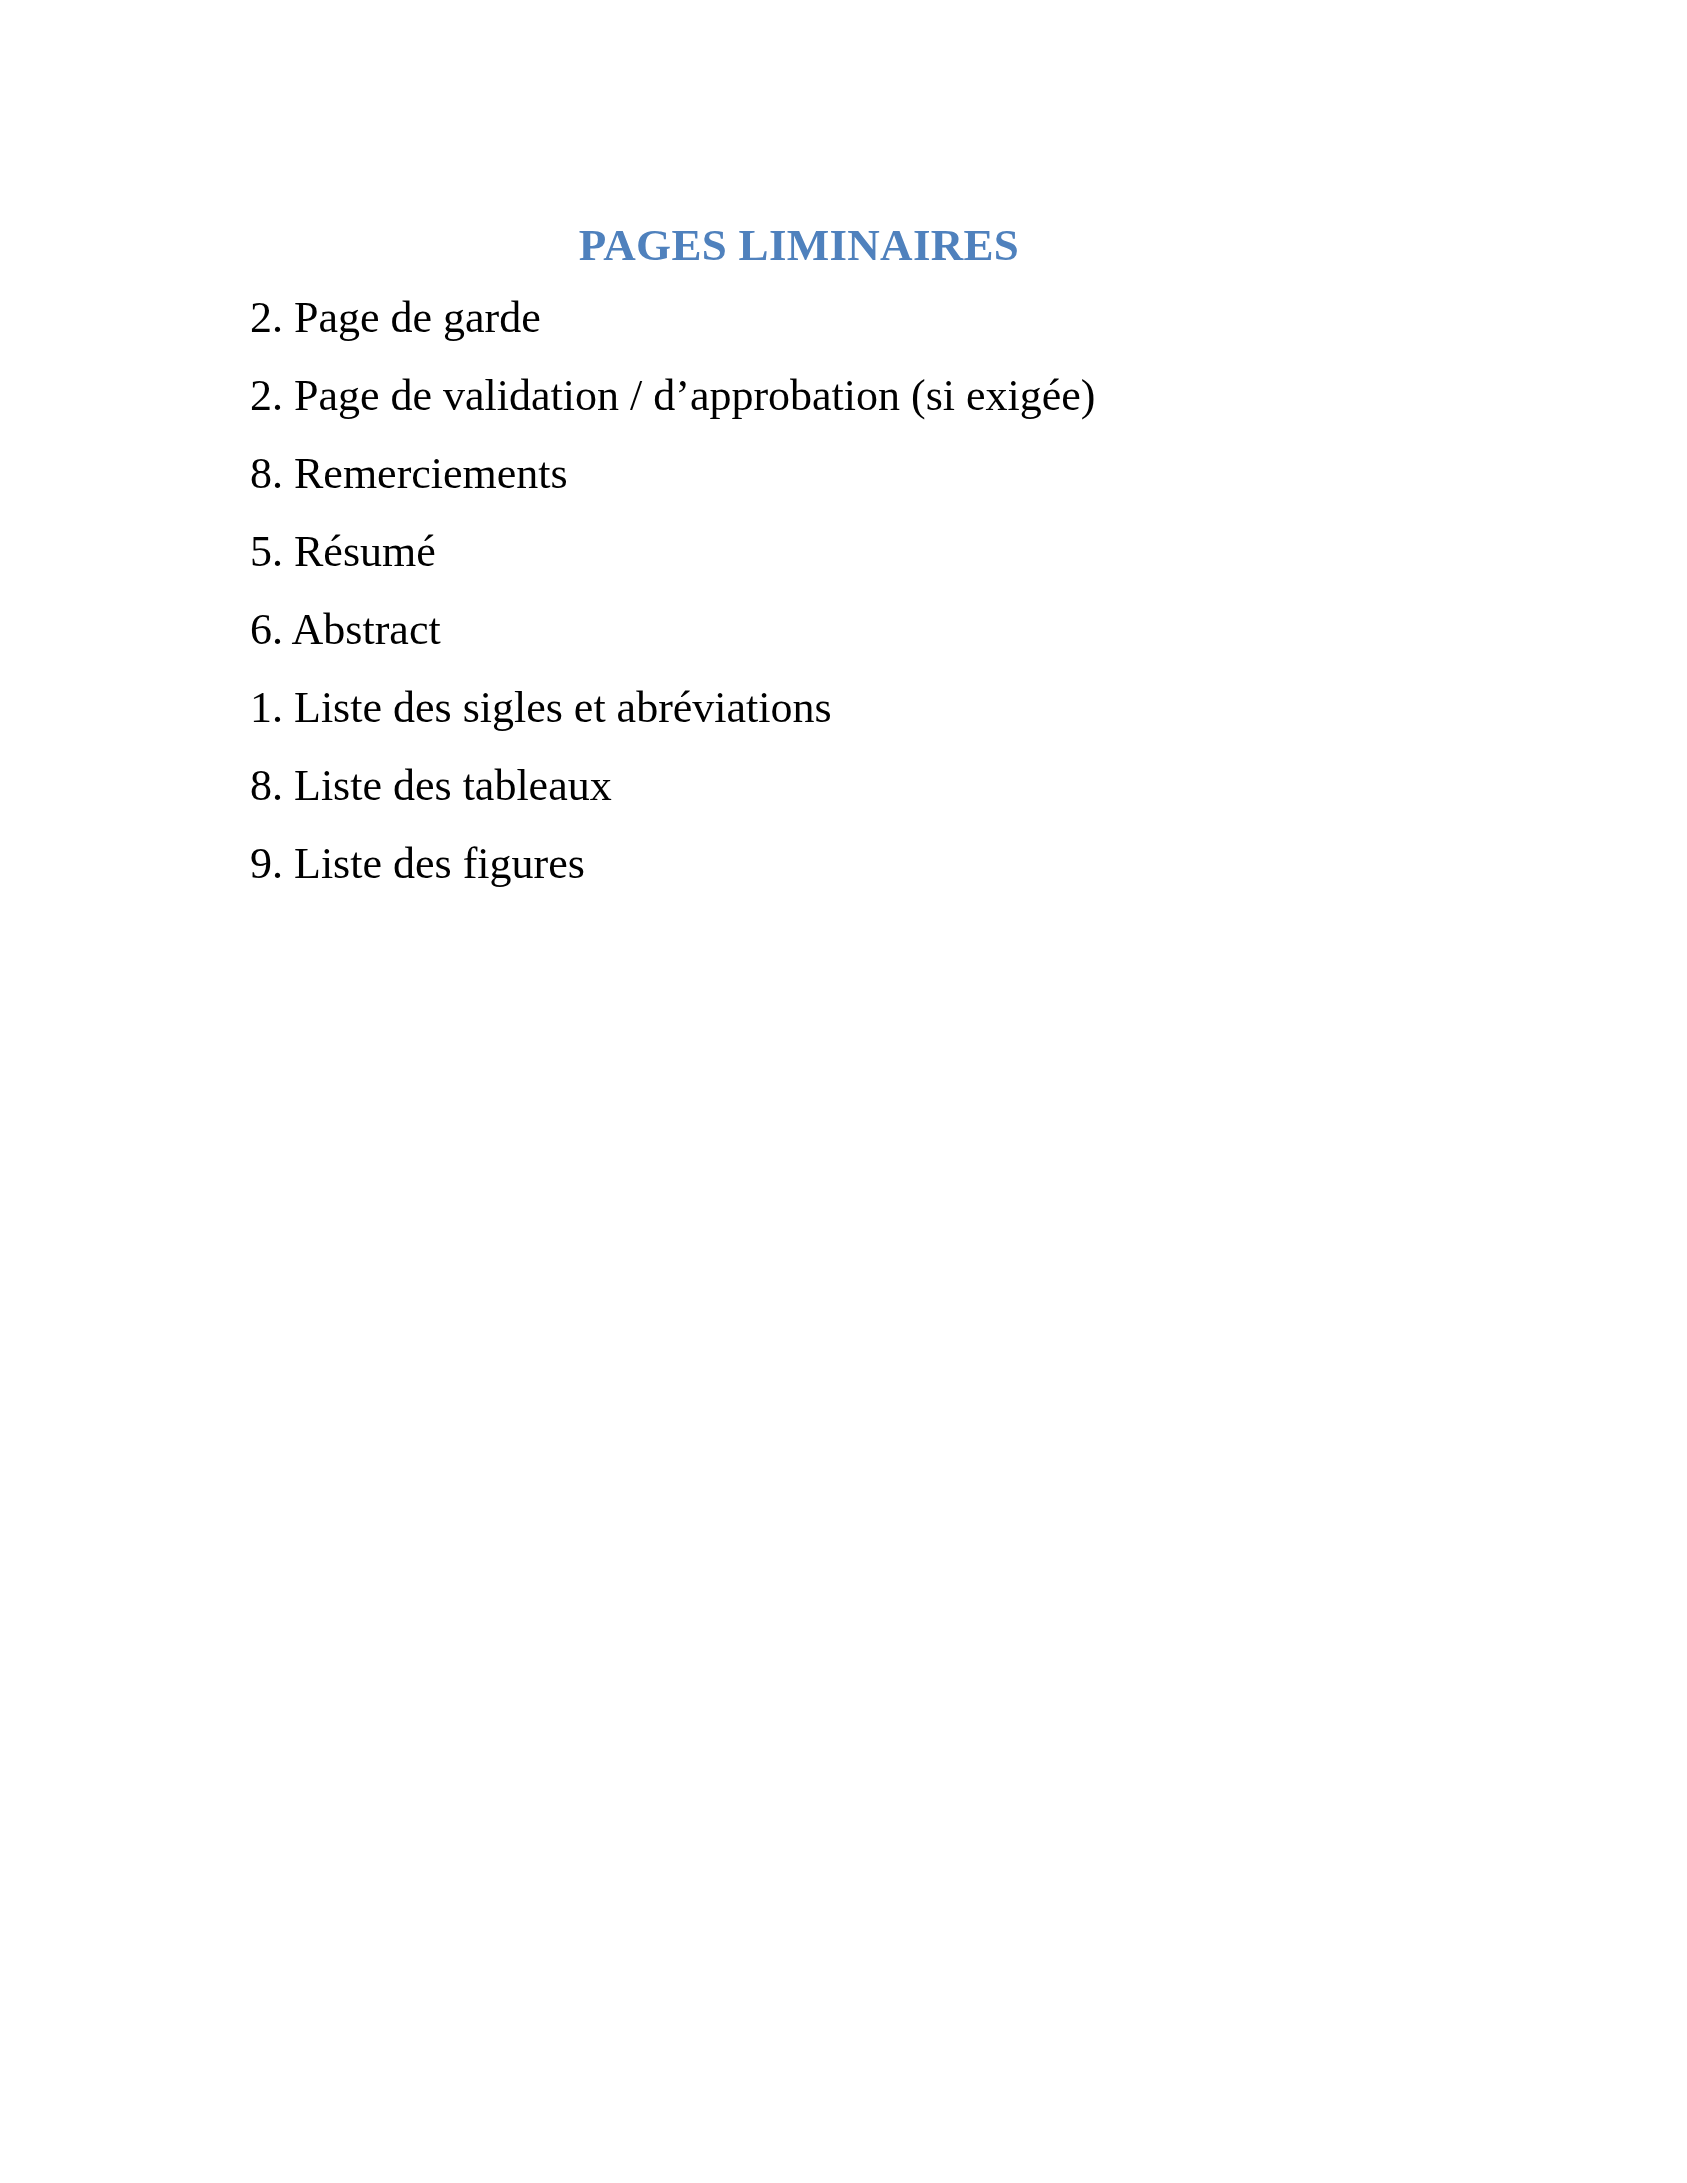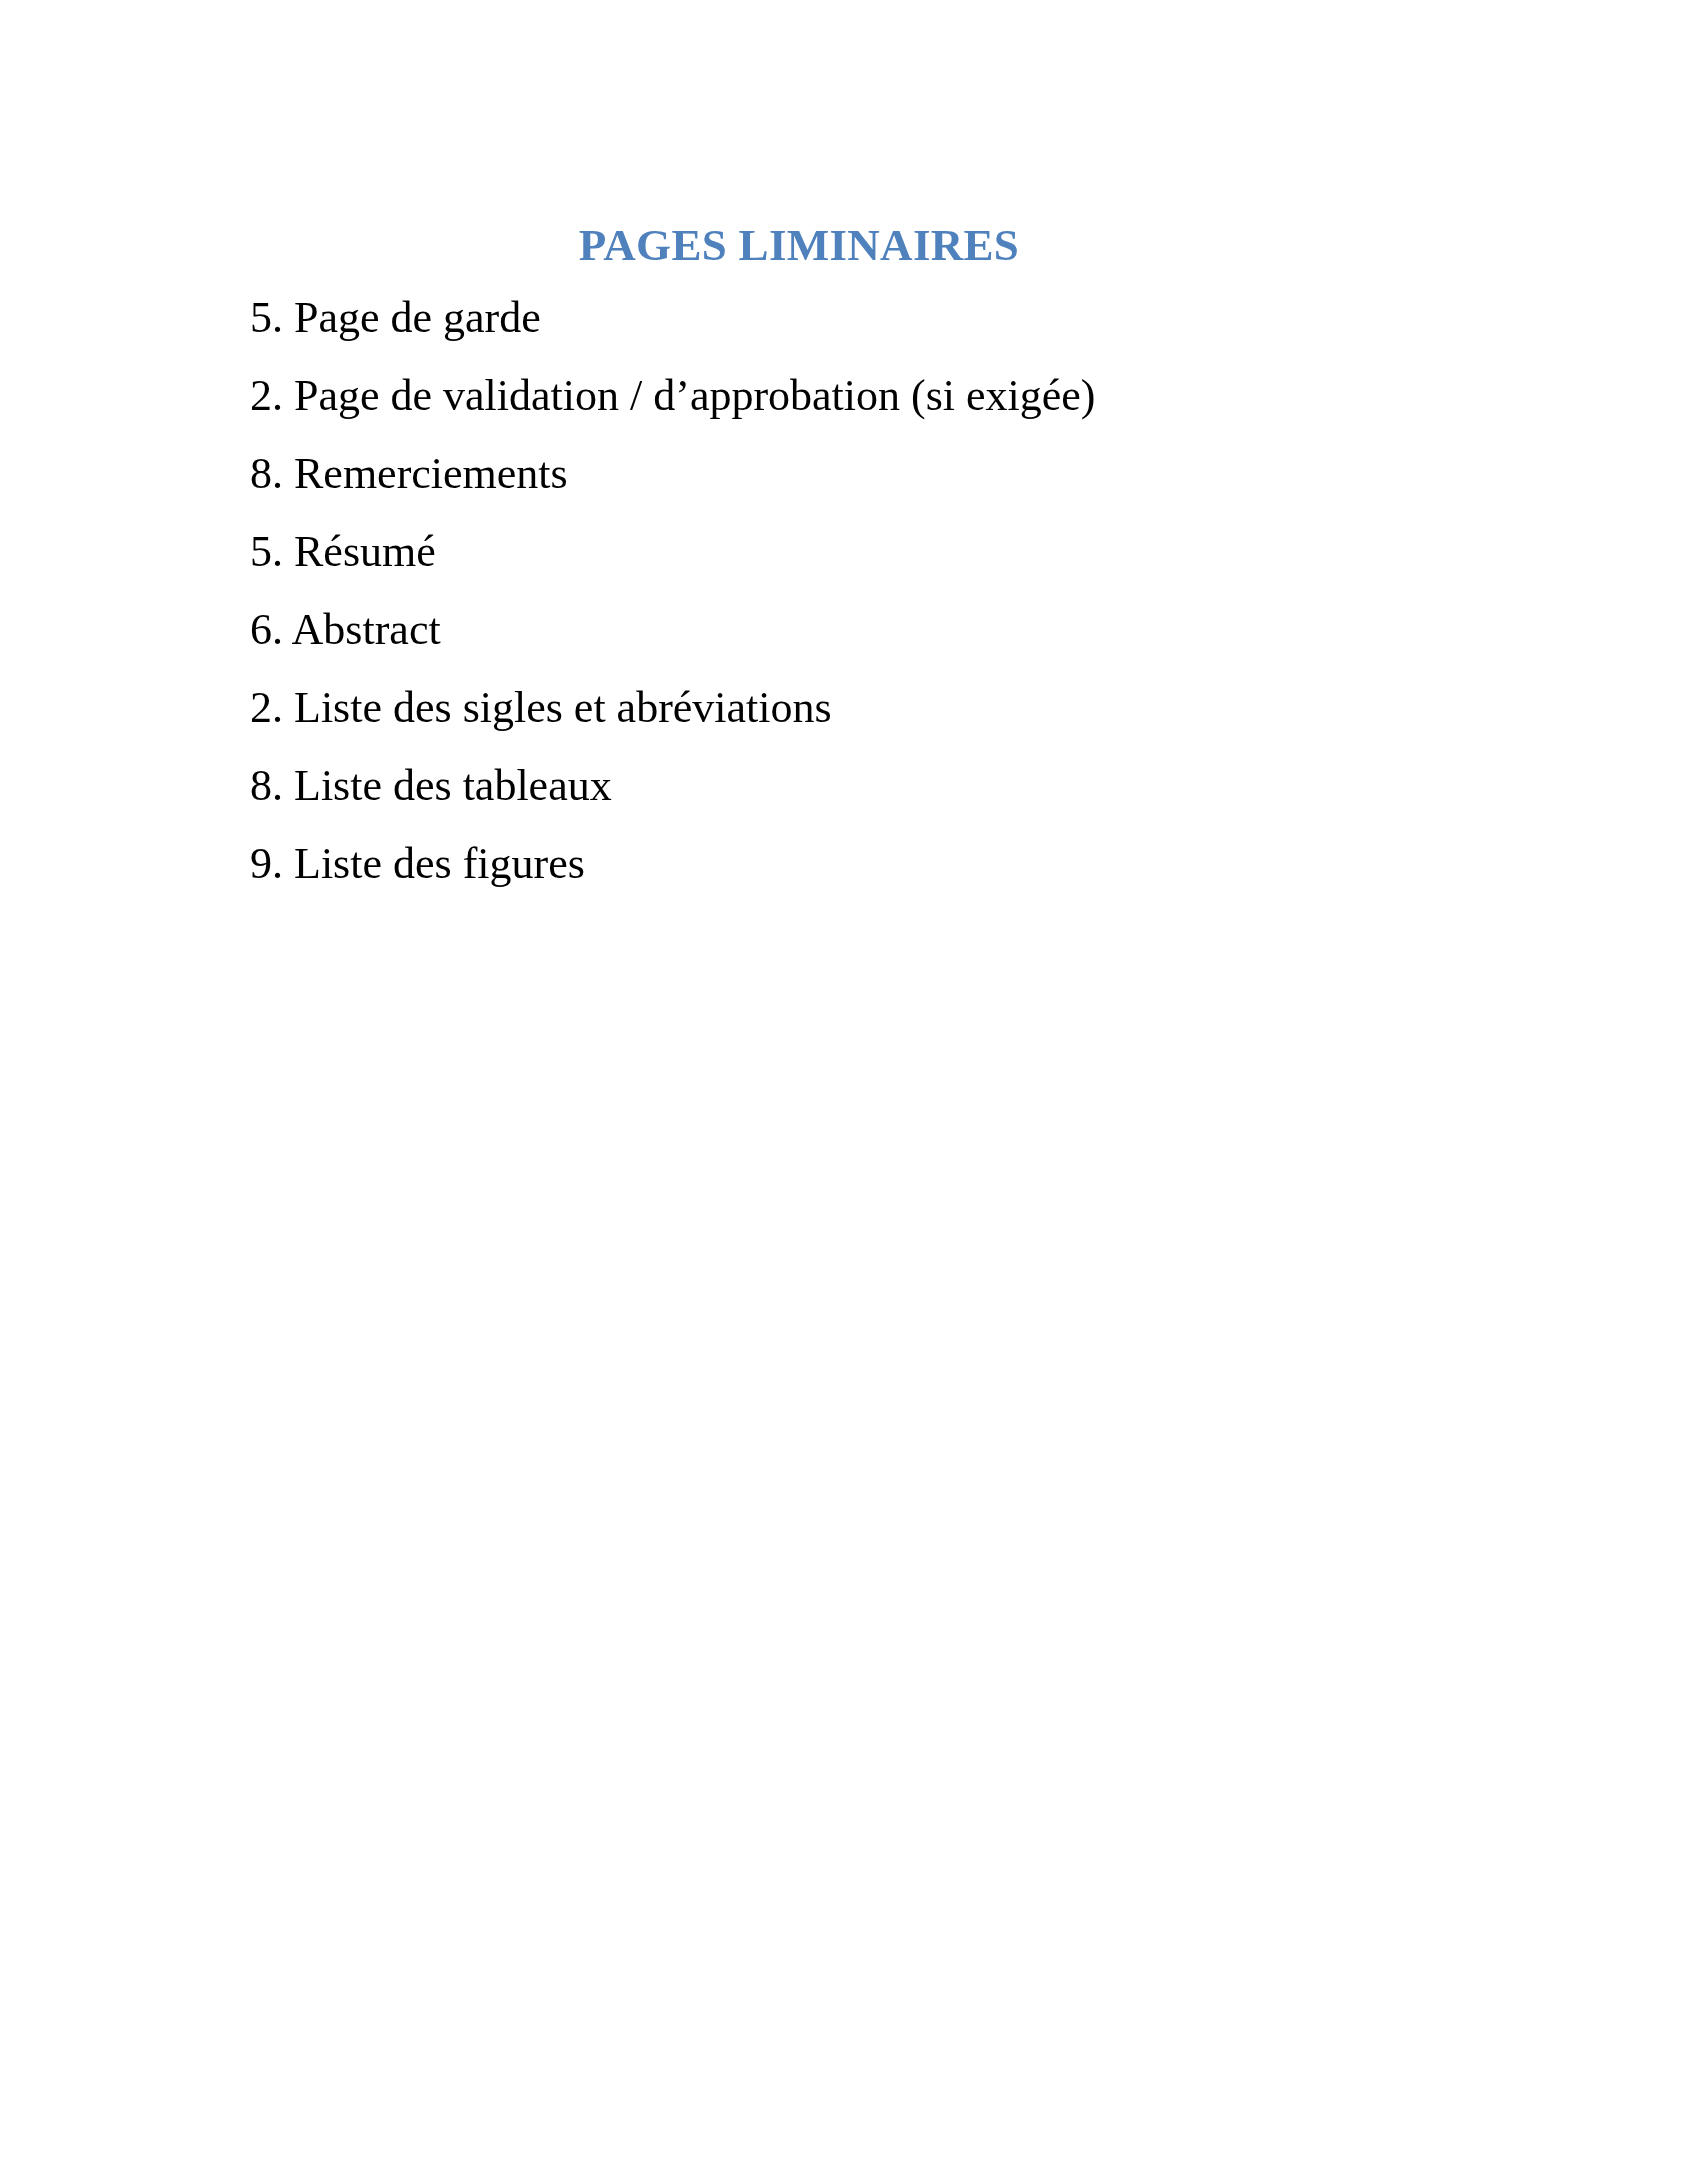--- a/index.html
+++ b/index.html
@@ -47,24 +47,24 @@
 </head>
 <body>
 
 <div class="page">
 
   <div class="title-row">
     <span class="doc-title">PAGES LIMINAIRES</span>
   </div>
 
   <div class="liminaire-list">
-    <div class="list-item">5. Page de garde</div>
+    <div class="list-item">2. Page de garde</div>
     <div class="list-item">2. Page de validation / d’approbation (si exigée)</div>
     <div class="list-item">8. Remerciements</div>
     <div class="list-item">5. Résumé</div>
     <div class="list-item">6. Abstract</div>
-    <div class="list-item">2. Liste des sigles et abréviations</div>
+    <div class="list-item">1. Liste des sigles et abréviations</div>
     <div class="list-item">8. Liste des tableaux</div>
     <div class="list-item">9. Liste des figures</div>
   </div>
 
 </div>
 
 
 </body></html>

